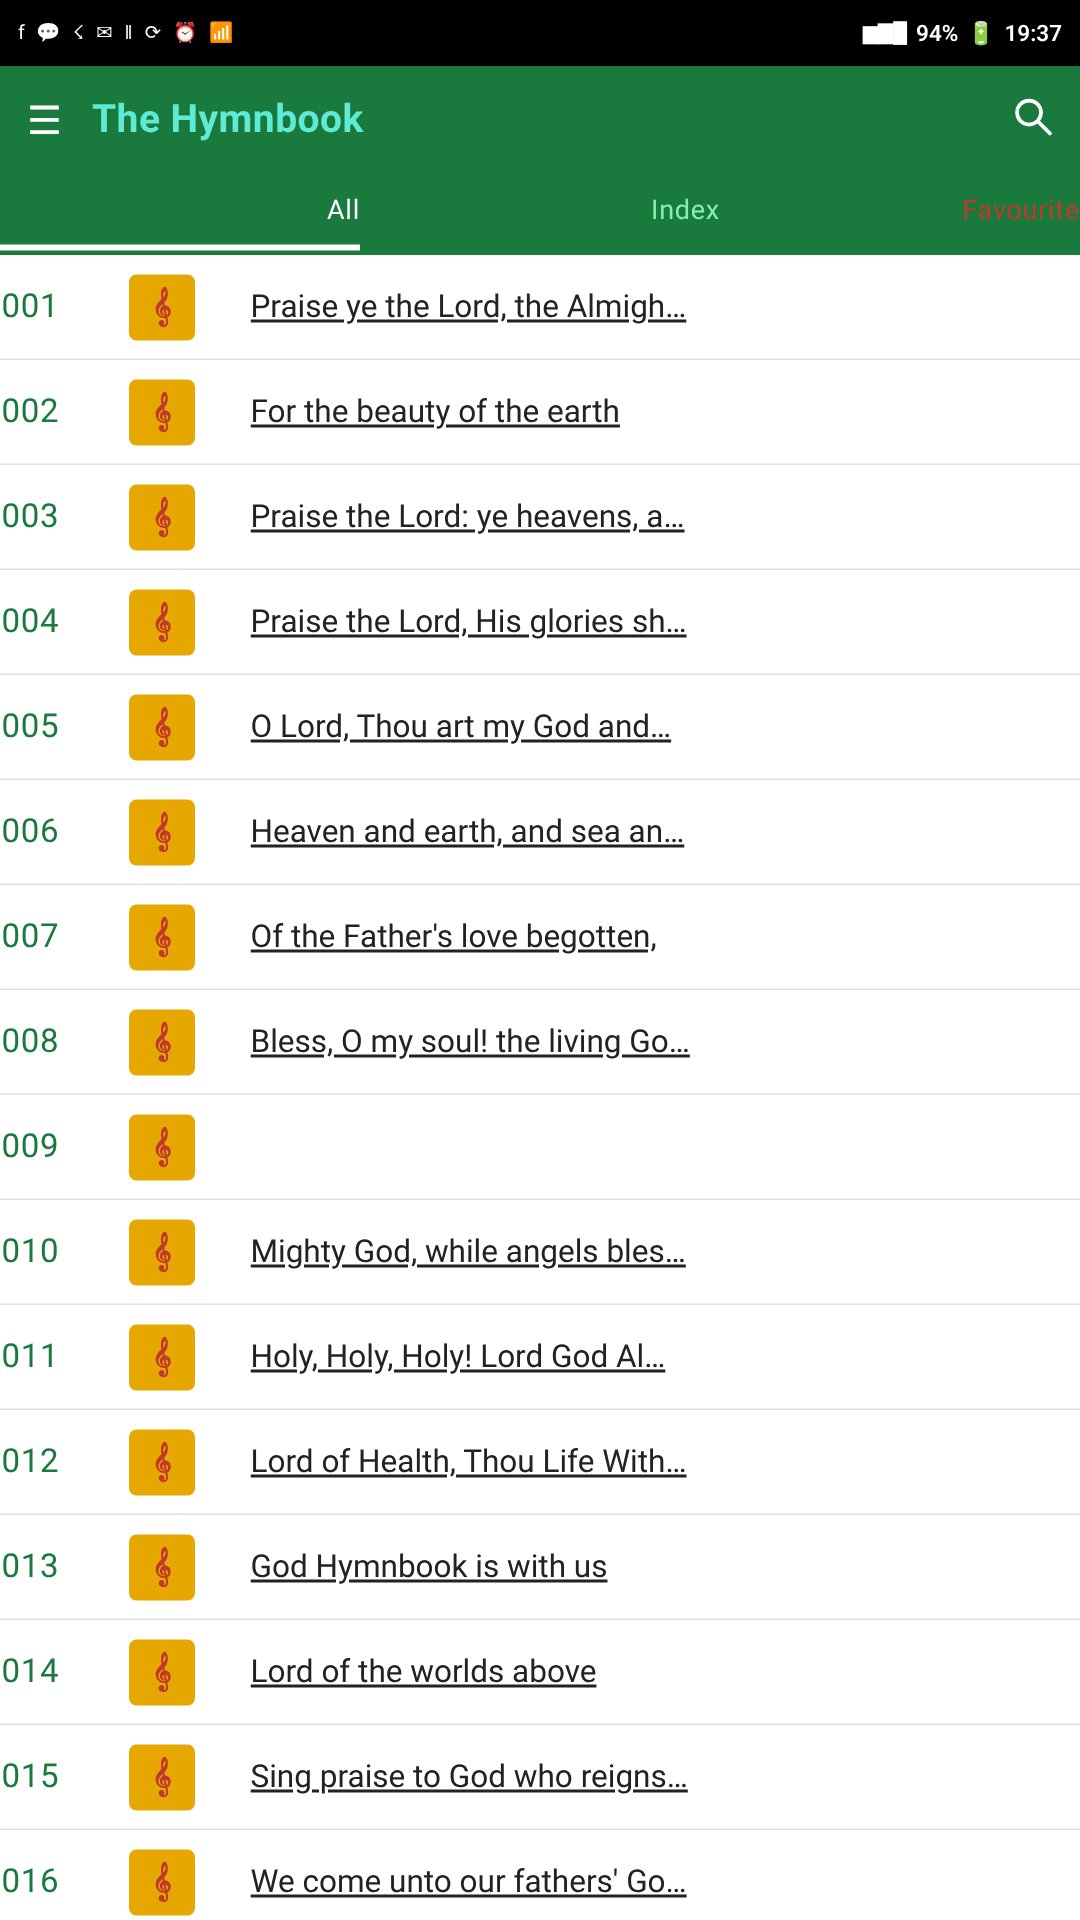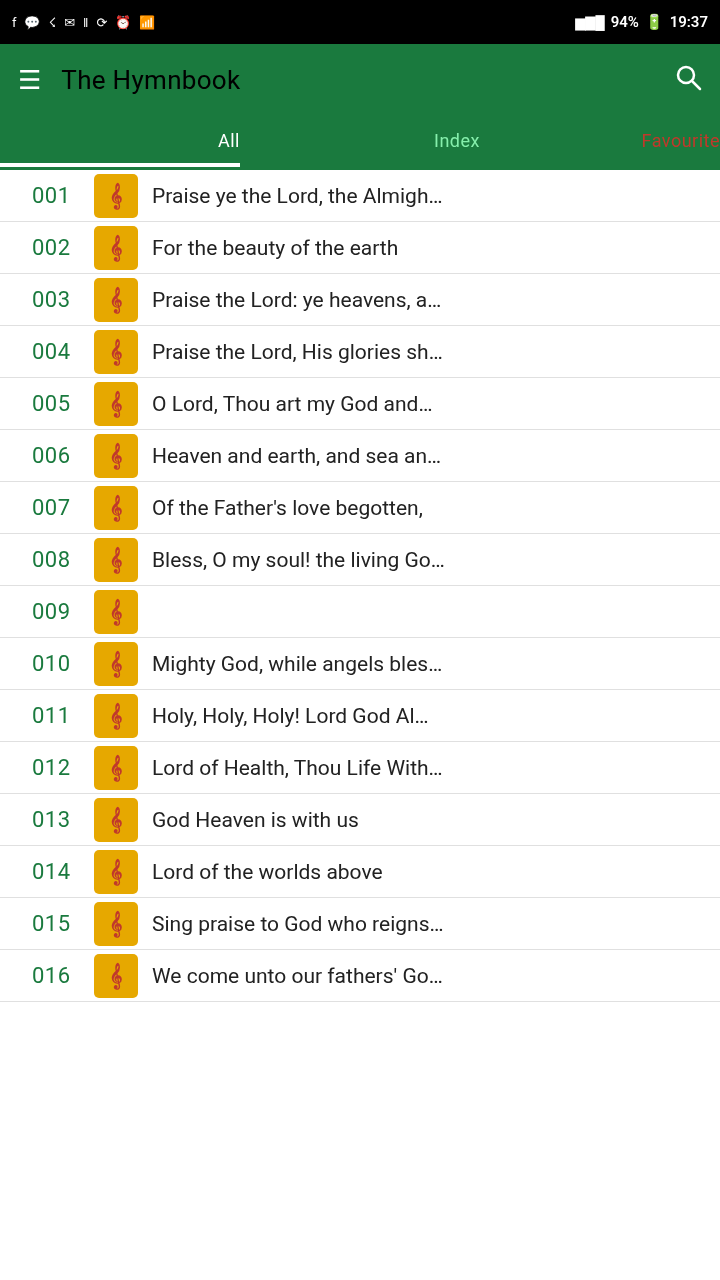--- a/index.html
+++ b/index.html
@@ -30,21 +30,21 @@
     .app-bar {
       background: #1a7a3e;
       height: 72px;
       display: flex;
       align-items: center;
       padding: 0 18px;
       justify-content: space-between;
     }
     .app-bar-left { display: flex; align-items: center; gap: 20px; }
     .hamburger-icon { color: #fff; font-size: 26px; cursor: pointer; }
-    .app-title { color: #000000; font-size: 26px; font-weight: 400; letter-spacing: 0.3px; }
+    .app-title { color: #5eead4; font-size: 26px; font-weight: 700; letter-spacing: 0.3px; }
     .search-icon { color: #fff; font-size: 26px; cursor: pointer; }
 
     
     .tabs {
       background: #1a7a3e;
       display: flex;
       border-bottom: 3px solid #1a7a3e;
     }
     .tab {
       flex: 1;
@@ -59,23 +59,24 @@
       border-bottom: 4px solid #fff;
     }
     .tab-index { color: #86efac; }
     .tab-favourite { color: #c0392b; }
 
     
     .hymn-list { background: #fff; }
     .hymn-item {
       display: flex;
       align-items: center;
-      padding: 0 32px;
-      height: 52px;
+      padding: 0 1px;
+      height: 70px;
       border-bottom: 1px solid #e0e0e0;
+      gap: 23px;
     }
     .hymn-number {
       color: #1a7a3e;
       font-size: 22px;
       font-weight: 400;
       width: 62px;
       flex-shrink: 0;
       letter-spacing: 0.5px;
     }
     .hymn-icon-wrap {
@@ -95,20 +96,21 @@
       font-size: 22px;
       font-weight: bold;
     }
     .hymn-title {
       color: #222;
       font-size: 21px;
       flex: 1;
       white-space: nowrap;
       overflow: hidden;
       text-overflow: ellipsis;
+      text-decoration: underline;
     }
   </style>
 </head>
 <body>
 
 <div class="status-bar">
   <div class="status-left">
     <span style="font-size:13px;">f</span>
     <span style="font-size:13px;">💬</span>
     <span style="font-size:13px;">☇</span>
@@ -227,21 +229,21 @@
     <div class="hymn-icon-wrap">
       <span class="music-note">𝄞</span>
     </div>
     <span class="hymn-title">Lord of Health, Thou Life With…</span>
   </div>
     <div class="hymn-item">
     <span class="hymn-number">013</span>
     <div class="hymn-icon-wrap">
       <span class="music-note">𝄞</span>
     </div>
-    <span class="hymn-title">God Heaven is with us</span>
+    <span class="hymn-title">God Hymnbook is with us</span>
   </div>
     <div class="hymn-item">
     <span class="hymn-number">014</span>
     <div class="hymn-icon-wrap">
       <span class="music-note">𝄞</span>
     </div>
     <span class="hymn-title">Lord of the worlds above</span>
   </div>
     <div class="hymn-item">
     <span class="hymn-number">015</span>

